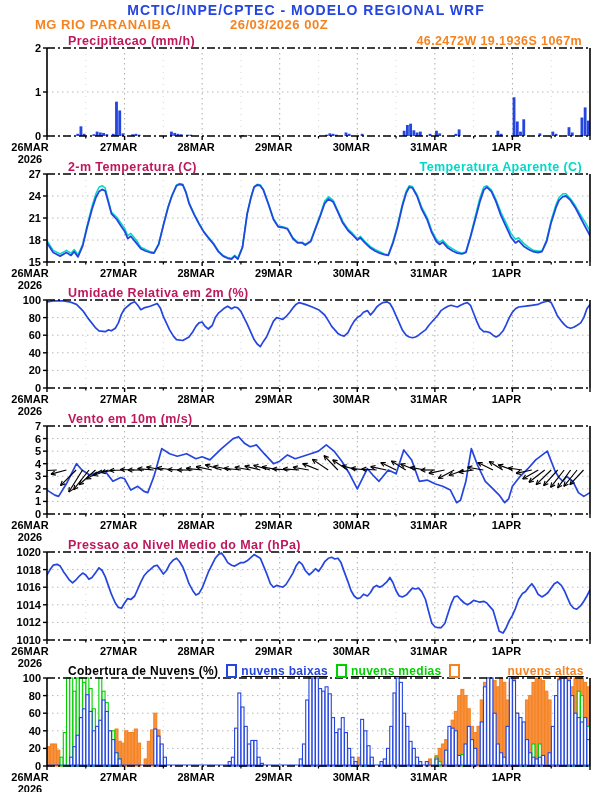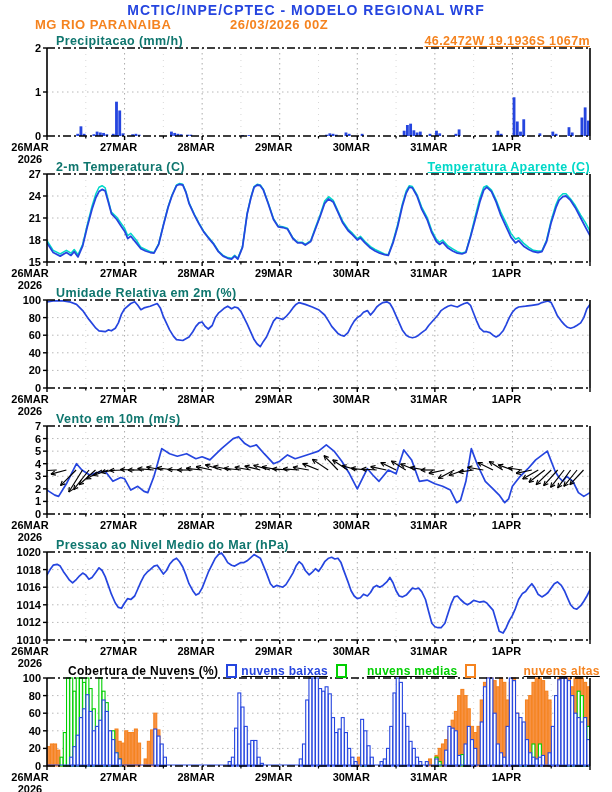--- a/index.html
+++ b/index.html
@@ -6,30 +6,30 @@
   .sheet{position:relative;width:612px;height:792px;background:#fff;overflow:hidden;
          font-family:"Liberation Sans",sans-serif;font-weight:bold;}
   .hl1{position:absolute;top:2px;left:0;width:612px;text-align:center;
        color:var(--blue);font-size:14px;letter-spacing:1px;white-space:nowrap;}
   .hl2{position:absolute;top:17px;left:0;width:612px;height:15px;color:var(--orange);
        font-size:13px;letter-spacing:.5px;}
   .hl2 .station{position:absolute;left:35px;top:0;}
   .hl2 .rundt{position:absolute;left:230px;top:0;}
   .panel{position:absolute;left:0;width:612px;height:132px;}
   .panel svg{position:absolute;top:0;left:0;}
-  .ptitle{position:absolute;top:1px;left:56px;font-size:12.5px;letter-spacing:.4px;
-          white-space:nowrap;color:#0f766e;line-height:14px;}
-  .ptitle.right{left:auto;right:22px;text-decoration:underline;}
+  .ptitle{position:absolute;top:1px;left:68px;font-size:12.5px;letter-spacing:.4px;
+          white-space:nowrap;color:#be185d;line-height:14px;}
+  .ptitle.right{left:auto;right:30px;}
   .orange{color:var(--orange);} .cyan{color:var(--cyan);text-align:center;}
   .prow{position:absolute;top:1px;left:68px;display:flex;align-items:center;
         font-size:12px;letter-spacing:.3px;white-space:nowrap;line-height:14px;}
   .leg{display:flex;align-items:center;margin-left:8px;text-decoration:underline;}
   .sw{display:inline-block;width:7px;height:10px;background:#fff;border:2px solid #000;margin-right:4px;}
   .sw-blue{border-color:var(--blue);} .sw-green{border-color:var(--green);} .sw-orange{border-color:var(--orange);}
-  .lg-blue{color:var(--blue);} .lg-green{color:var(--green);margin-left:16px;} .lg-orange{color:var(--orange);padding-left:43px;}
+  .lg-blue{color:var(--blue);} .lg-green{color:var(--green);} .lg-orange{color:var(--orange);padding-left:43px;}
   svg text{font-family:"Liberation Sans",sans-serif;font-weight:bold;fill:#000;}
 </style>
 </head>
 <body>
 
 <div class="sheet" style="--blue: #2545DF; --orange: #F5831F; --cyan: #00D8C8; --green: #00CF00; --orange_fill: #F79244;">
   <div class="hl1">MCTIC/INPE/CPTEC - MODELO REGIONAL WRF</div>
   <div class="hl2">
     <span class="station">MG RIO PARANAIBA</span>
     <span class="rundt">26/03/2026 00Z</span>

